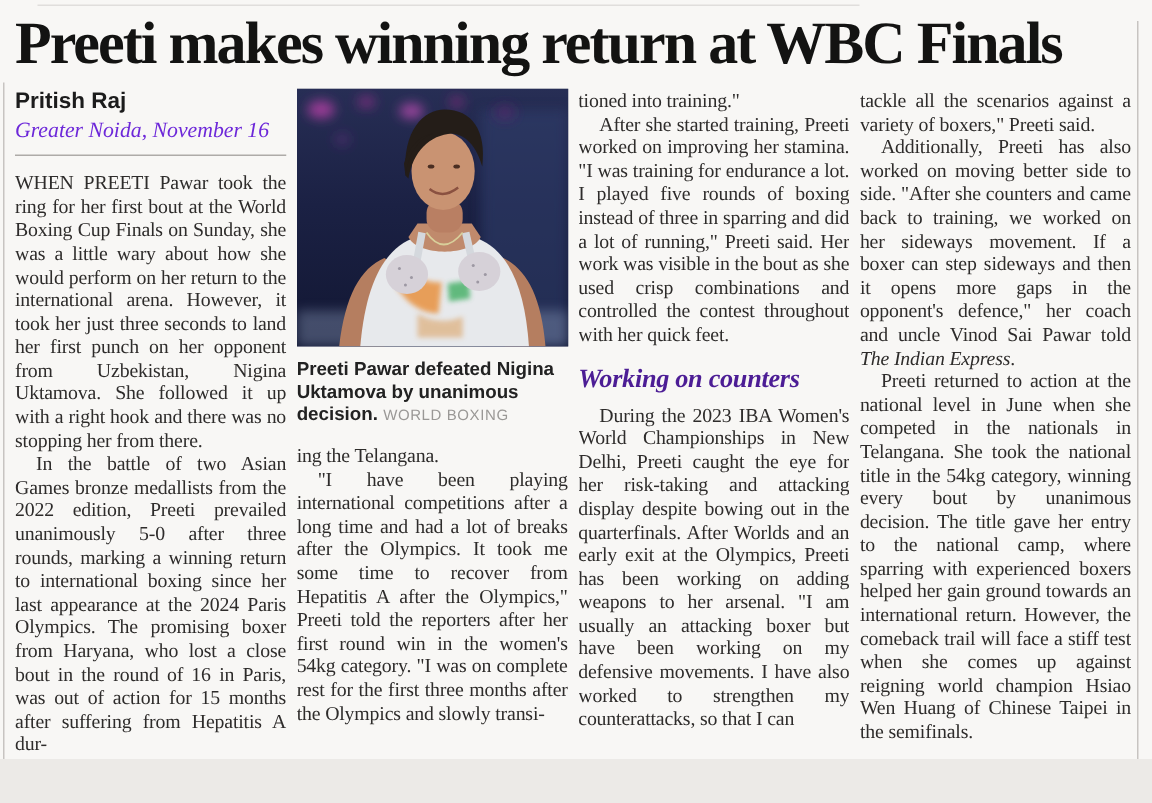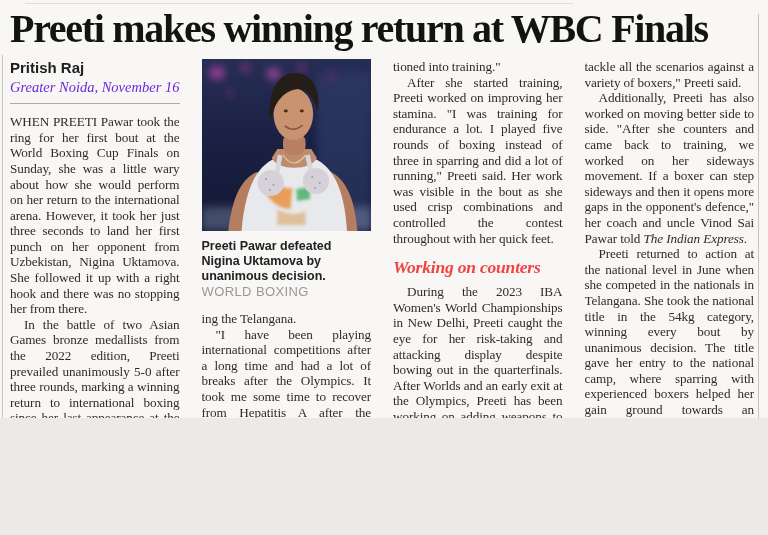--- a/index.html
+++ b/index.html
@@ -1,33 +1,33 @@
 <!DOCTYPE html>
 <html><head>
 <meta charset="utf-8">
 <style>
   * { margin:0; padding:0; box-sizing:border-box; }
   html,body { background:#eceae7; }
   .page {
-    width:768px; height:418px; position:relative;
+    width:768px; height:506px; position:relative;
     background:#f8f7f5; overflow:hidden;
     font-family:"Liberation Serif", serif; color:#2e2c2b;
   }
   .top-rule { position:absolute; top:3px; left:25px; width:548px; height:1px; background:#e0dedc; }
   .left-rule { position:absolute; left:2px; top:55px; width:1px; height:458px; background:#c7c4c1; }
   .right-rule { position:absolute; left:758px; top:14px; width:1px; height:500px; background:#c7c4c1; }
 
   .headline {
     padding:8px 8px 0 10px;
     font-family:"Liberation Serif", serif;
     font-weight:bold; font-size:40px; line-height:1.05;
     letter-spacing:-1.3px; color:#131312; white-space:nowrap;
   }
   .columns {
-    display:flex; gap:22px;
+    display:flex; gap:7px;
     padding:0 14px 0 10px; margin-top:9px;
     height:470px; overflow:hidden;
   }
   .col { flex:1 1 0; min-width:0; overflow:hidden; }
 
   .byline-name {
     font-family:"Liberation Sans", sans-serif;
     font-weight:bold; font-size:15px; color:#1c1c1c; line-height:1.2;
   }
   .dateline {
@@ -47,27 +47,27 @@
   }
   .photo-box svg { display:block; width:100%; height:100%; }
 
   .caption {
     font-family:"Liberation Sans", sans-serif;
     font-weight:bold; font-size:12.5px; line-height:15px;
     color:#222; margin-bottom:11px;
   }
   .credit {
     font-family:"Liberation Sans", sans-serif;
-    font-weight:normal; font-size:13px; color:#9a9896;
+    font-weight:normal; font-size:10px; color:#9a9896;
     letter-spacing:0.4px;
   }
   .subhead {
     font-family:"Liberation Serif", serif;
     font-weight:bold; font-style:italic; font-size:17.5px;
-    color:#ef4444; margin:11px 0 6px 0; letter-spacing:-0.2px;
+    color:#4c1d95; margin:11px 0 6px 0; letter-spacing:-0.2px;
   }
   .italic-title { font-style:italic;margin-top:20px; }
 </style>
 </head>
 <body>
 
 <div class="page">
   <div class="top-rule"></div>
   <div class="left-rule"></div>
   <div class="right-rule"></div>

